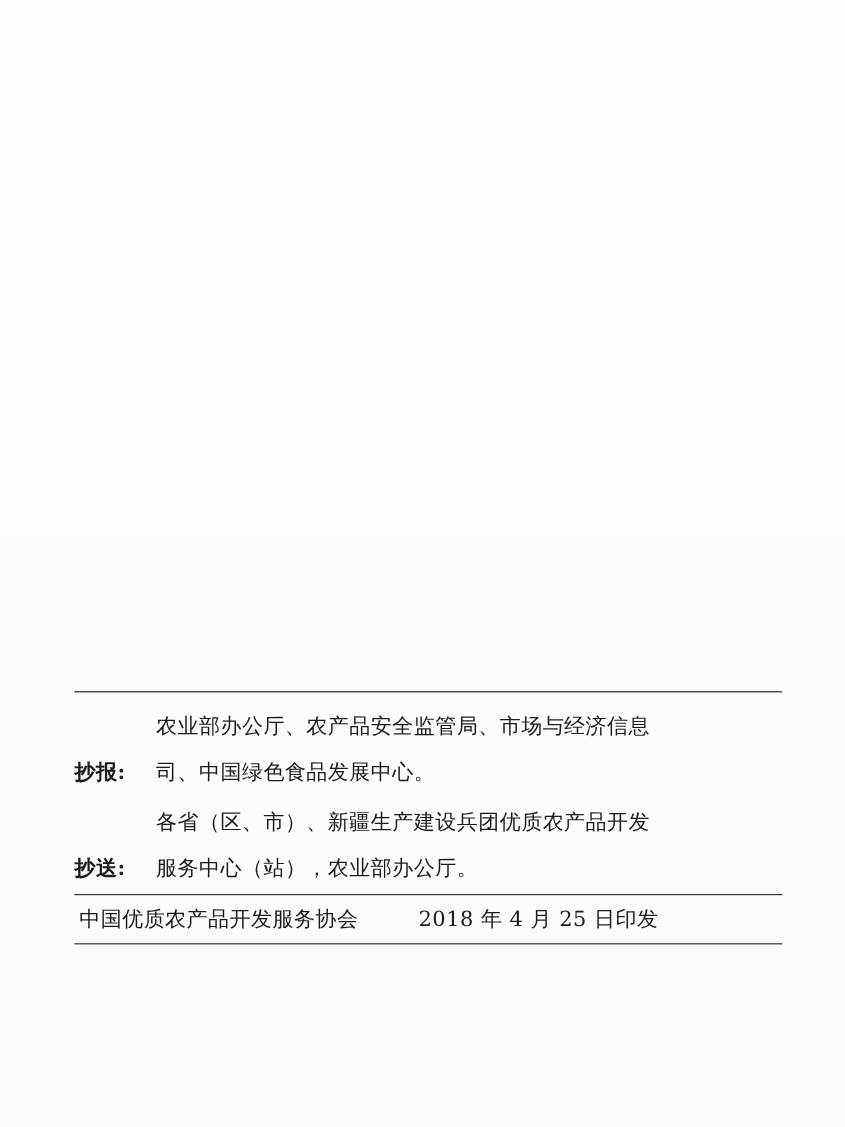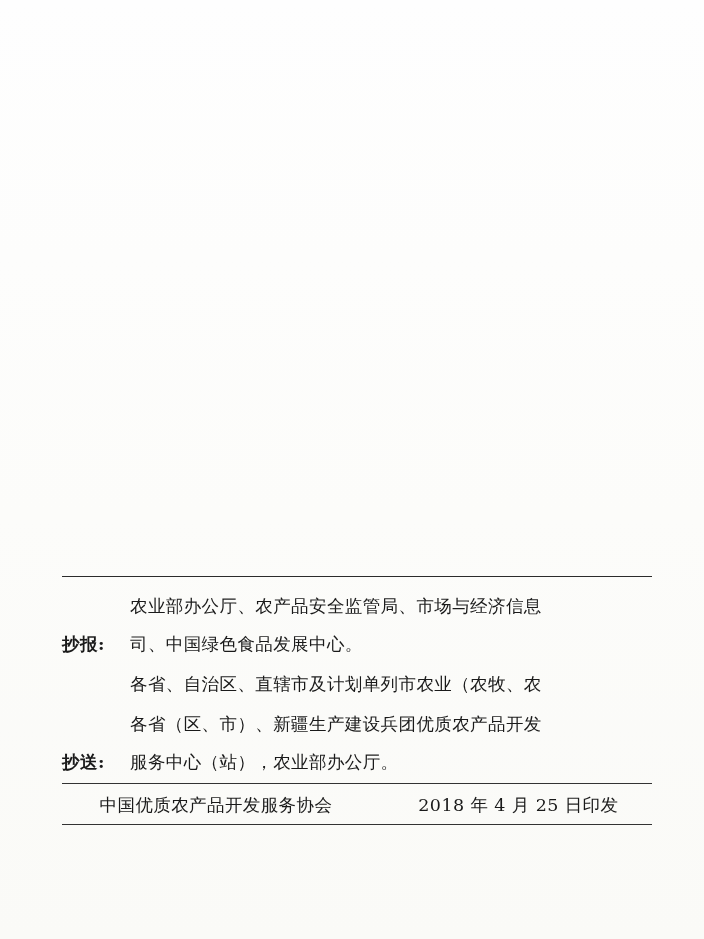--- a/index.html
+++ b/index.html
@@ -80,35 +80,35 @@
     white-space: nowrap;
   }
   .indent-body {
     padding-left: 0;
   }
   .spacer-row .dist-label {
     visibility: hidden;
   }
   .footer-bottom {
     display: flex;
-    justify-content: center;
+    justify-content: flex-start;
     align-items: baseline;
     font-size: 17.5px;
     line-height: 34px;
     padding-top: 4px;
     padding-bottom: 2px;
     letter-spacing: 0.4px;
   }
   .footer-org {
     flex: 0 0 auto;
     padding-left: 4px;
   }
   .footer-date {
     flex: 0 0 auto;
-    margin-left: 86px;
+    margin-left: 50px;
   }
 </style>
 </head>
 <body>
 
 <div class="page">
   <div class="paper-tint"></div>
 
   <div class="blank-area"></div>
 
@@ -122,21 +122,20 @@
         <div class="dist-label">抄报:</div>
         <div class="dist-body">
           <span class="line">农业部办公厅、农产品安全监管局、市场与经济信息</span>
           <span class="line">司、中国绿色食品发展中心。</span>
         </div>
       </div>
 
       <div class="dist-row spacer-row">
         <div class="dist-label"></div>
         <div class="dist-body indent-body">
-          <span class="line">各省、自治区、直辖市及计划单列市农业（农牧、农</span>
         </div>
       </div>
 
       <div class="dist-row">
         <div class="dist-label">抄送:</div>
         <div class="dist-body">
           <span class="line">各省（区、市）、新疆生产建设兵团优质农产品开发</span>
           <span class="line">服务中心（站），农业部办公厅。</span>
         </div>
       </div>

